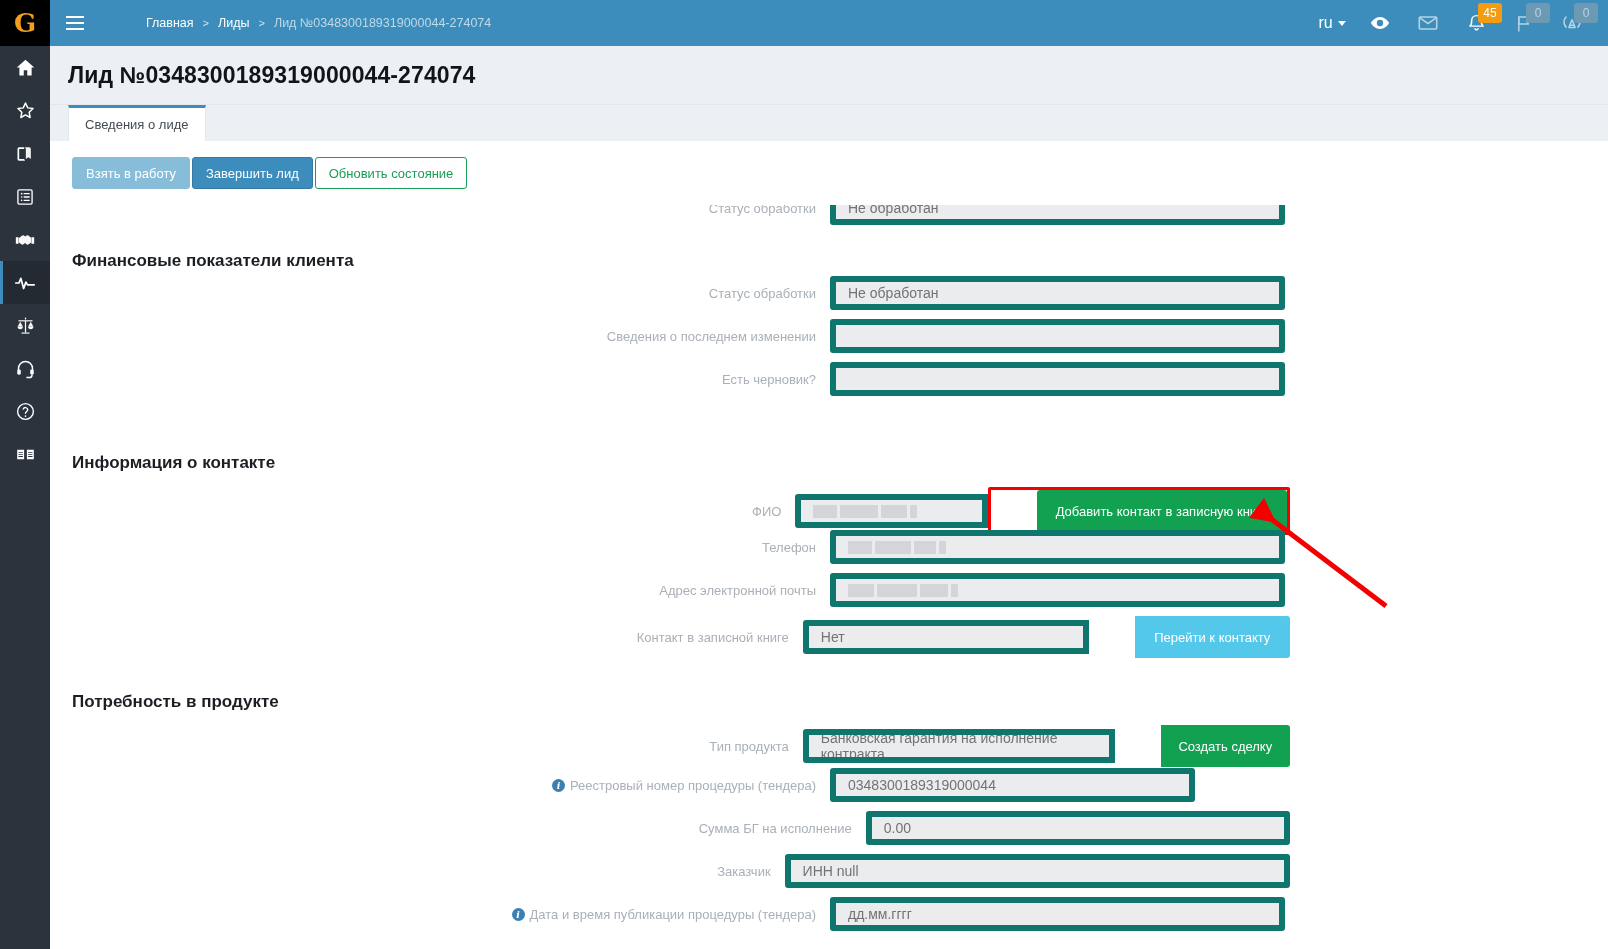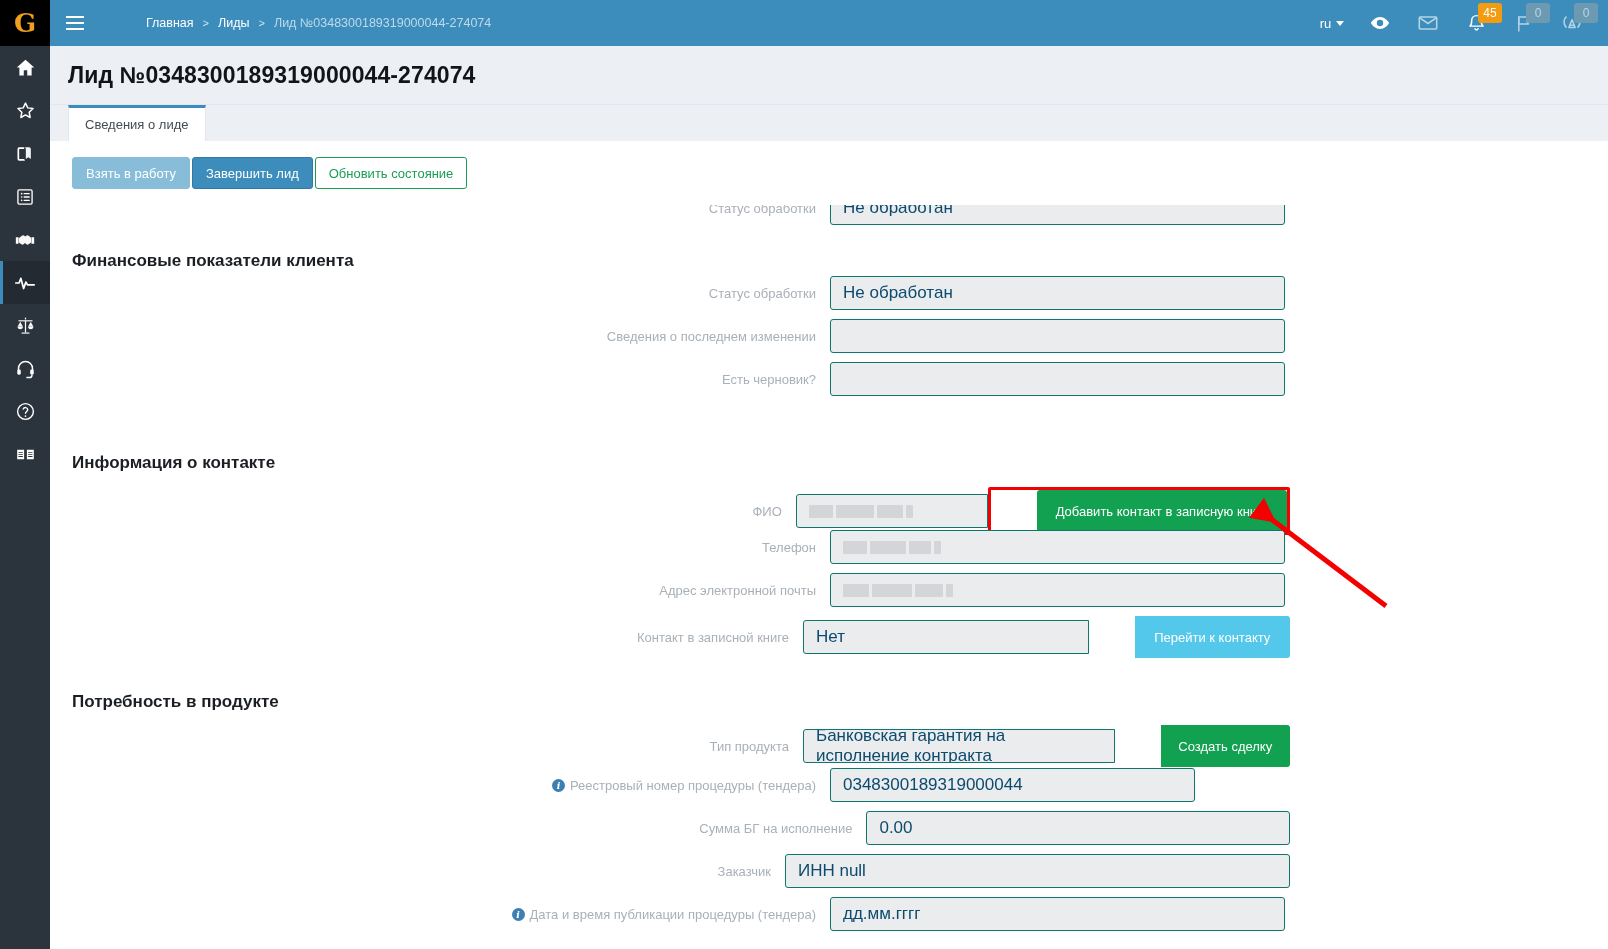--- a/index.html
+++ b/index.html
@@ -70,21 +70,21 @@
 
   .topbar-right {
     margin-left: auto; display: flex; align-items: center;
     height: 46px; padding-right: 12px;
   }
   .tb-item {
     position: relative; height: 46px; min-width: 48px;
     display: flex; align-items: center; justify-content: center;
     color: #ffffff; cursor: pointer; padding: 0 9px;
   }
-  .tb-item.lang { font-size: 13px; gap: 5px; }
+  .tb-item.lang { font-size: 16px; gap: 5px; }
   .tb-item .caret {
     width: 0; height: 0;
     border-left: 4px solid transparent; border-right: 4px solid transparent;
     border-top: 5px solid #ffffff;
   }
   .badge {
     position: absolute; top: 3px; right: -2px;
     min-width: 24px; height: 20px; padding: 0 5px;
     border-radius: 3px;
     font-size: 12px; color: #ffffff;
@@ -160,25 +160,25 @@
     display: flex; align-items: center;
   }
   .flabel {
     text-align: right; font-size: 13px; color: #a9b0b7;
     padding-right: 14px; white-space: nowrap;
     display: flex; align-items: center; justify-content: flex-end; gap: 5px;
   }
   .finput {
     height: 34px;
     background: #eaecee;
-    border: 1px solid #0f766e;
+    border: 6px solid #0f766e;
     border-radius: 3px;
     display: flex; align-items: center;
     padding: 0 12px;
-    font-size: 17px; color: #0c4a6e;
+    font-size: 14px; color: #737373;
     overflow: hidden;
   }
   .infoicon {
     width: 13px; height: 13px; border-radius: 50%;
     background: #3c7fb1; color: #ffffff;
     font-size: 9.5px; font-weight: bold; font-style: italic;
     display: inline-flex; align-items: center; justify-content: center;
     font-family: "DejaVu Serif", serif;
     flex: 0 0 auto;
   }

